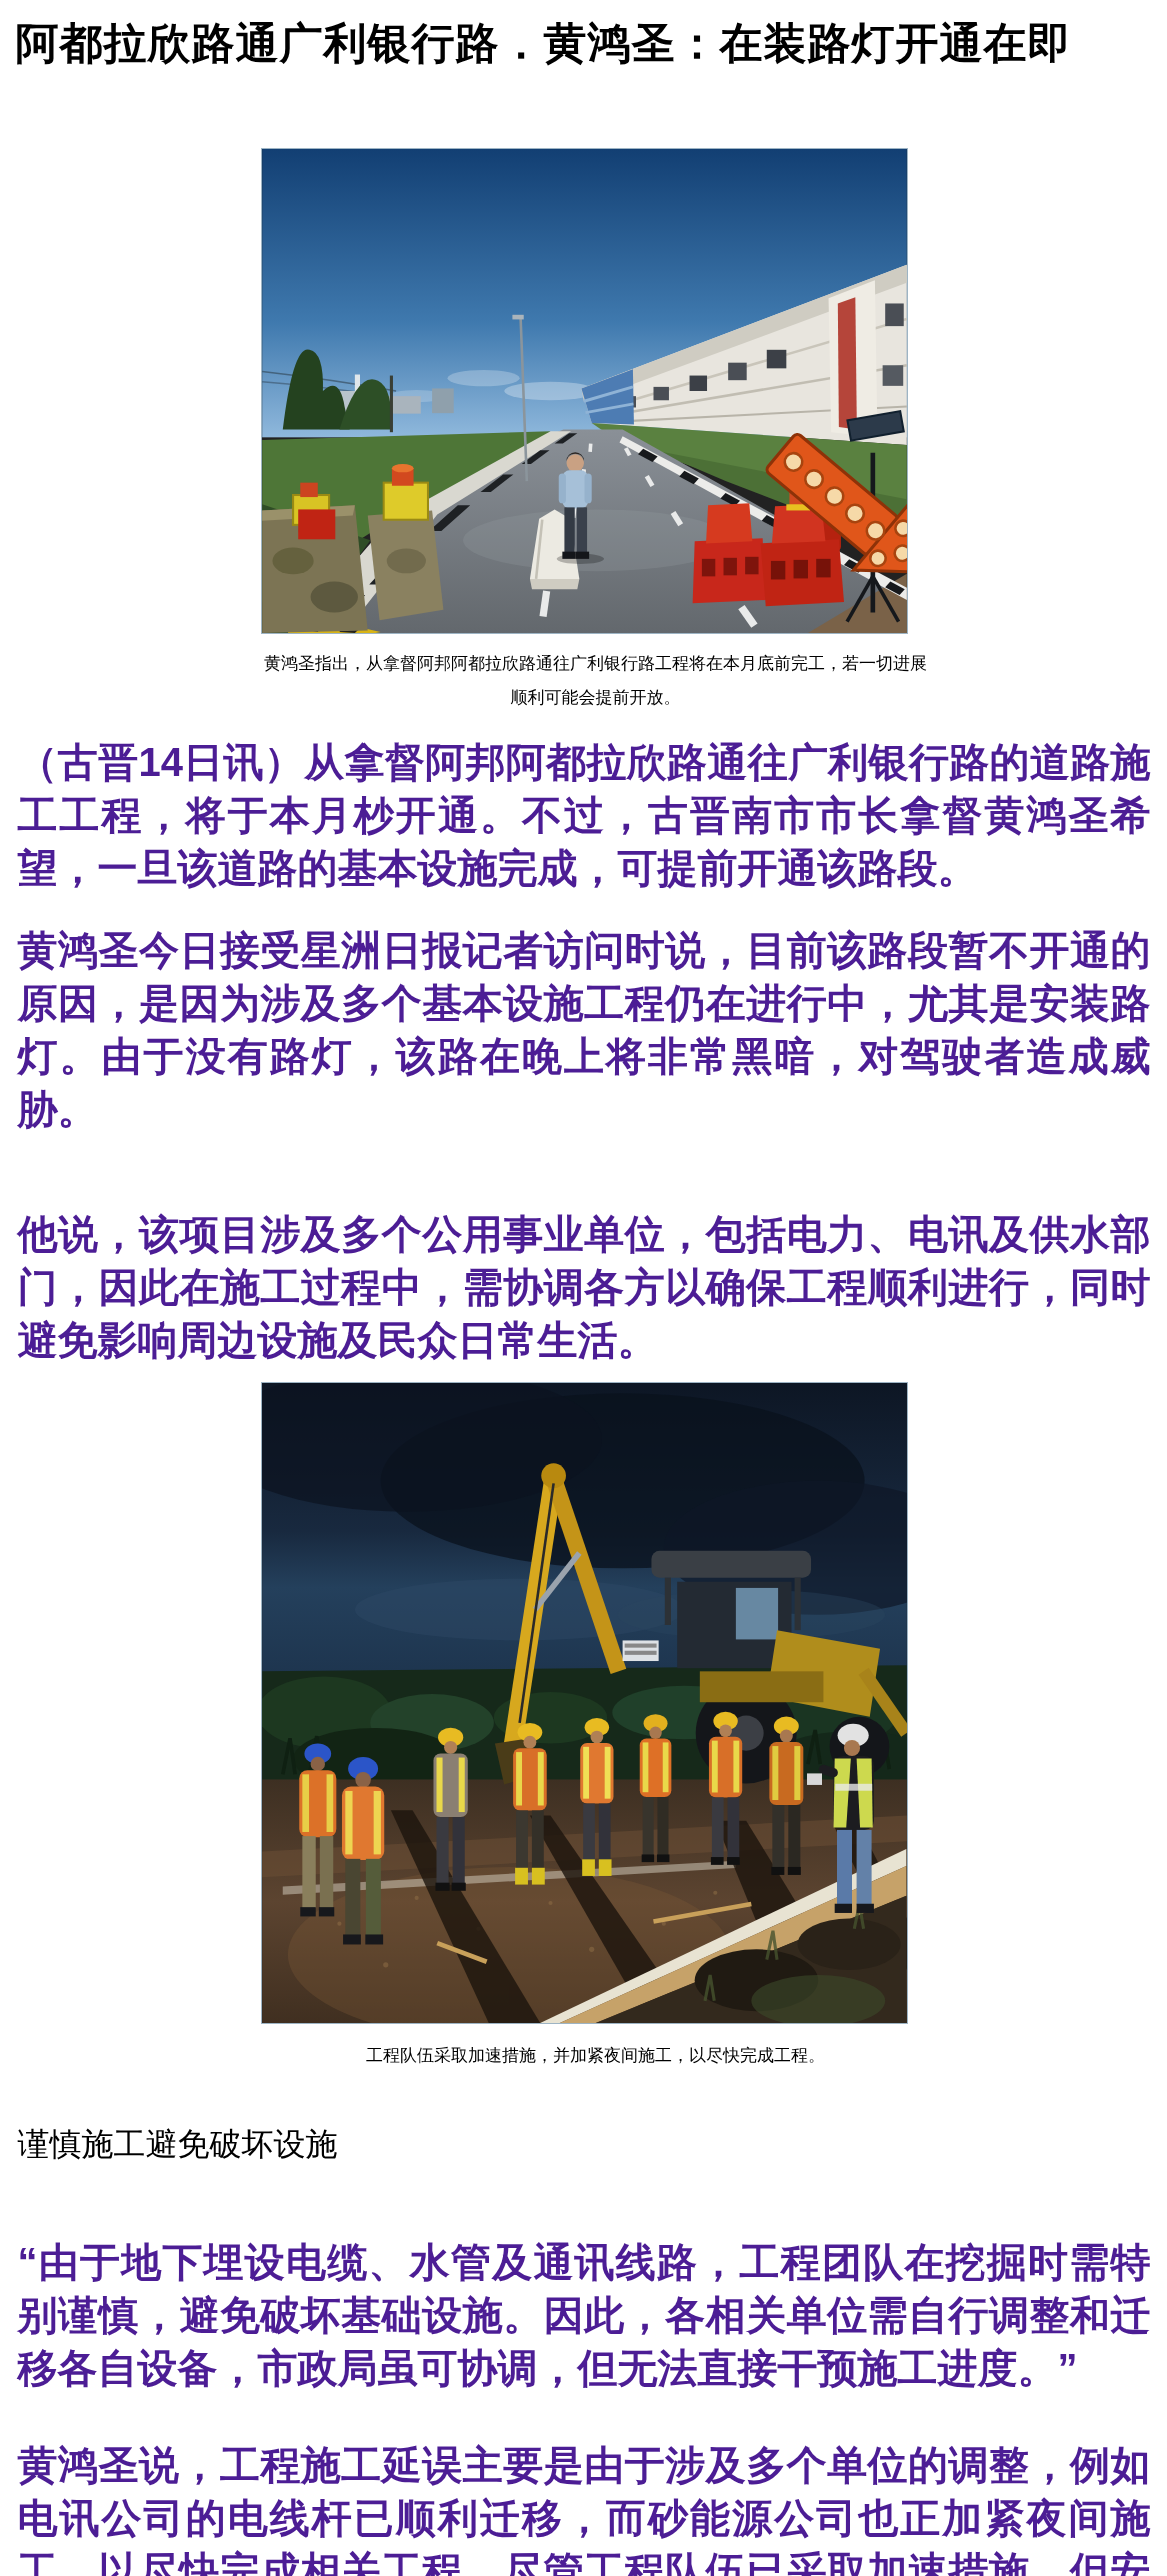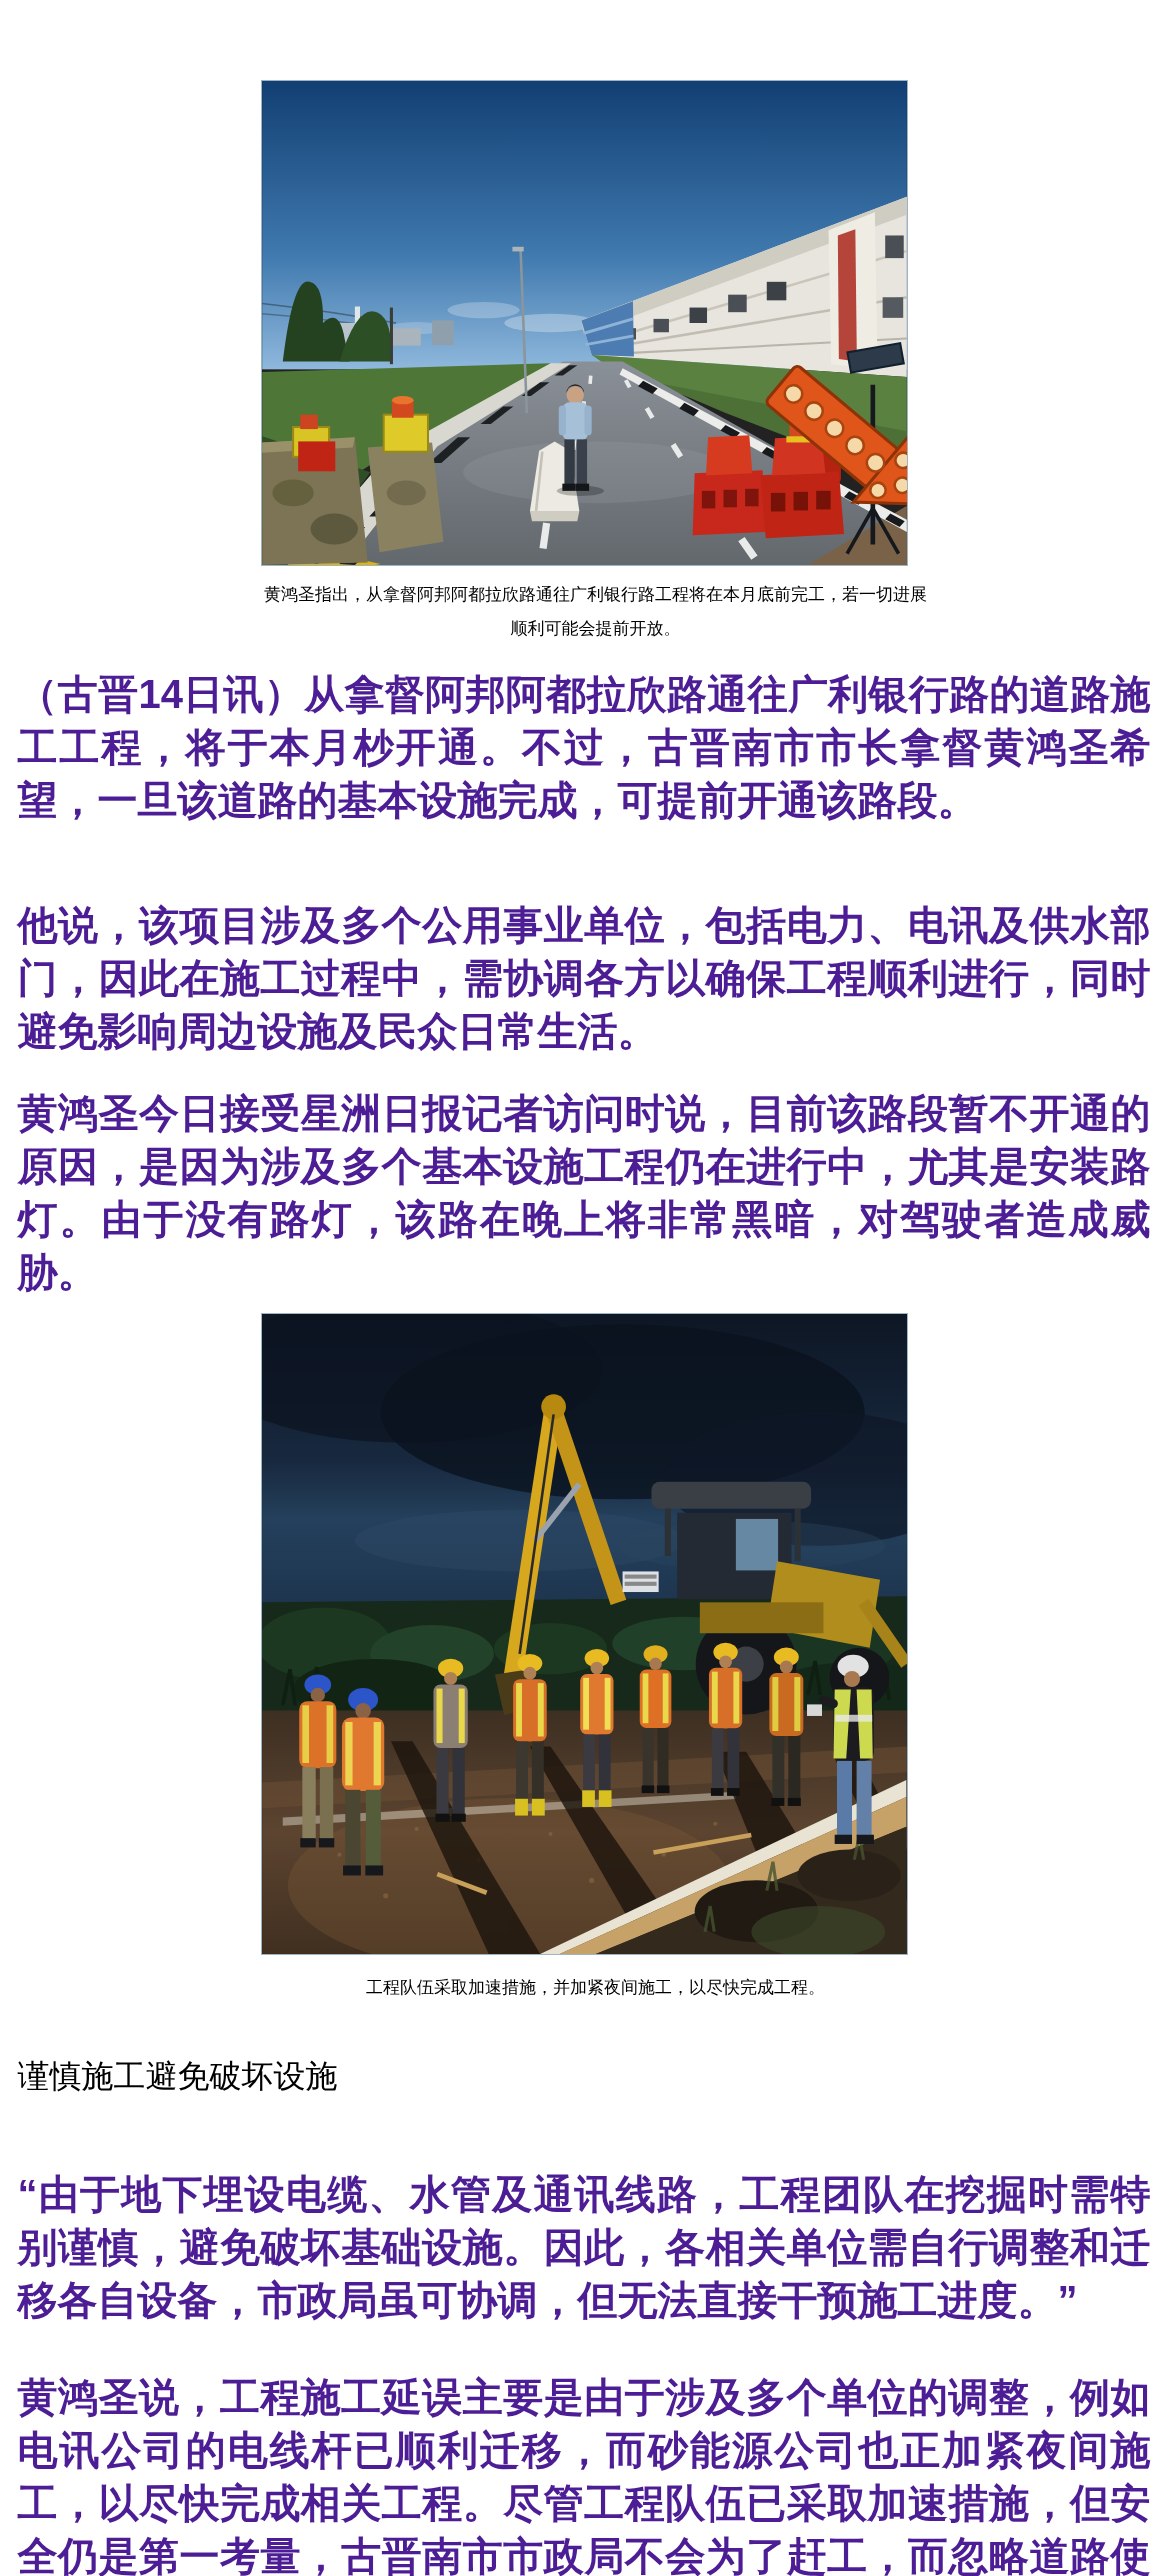--- a/index.html
+++ b/index.html
@@ -25,20 +25,21 @@
   .subhead{margin:53px 17.5px 0 17.5px;font-size:32px;line-height:1.18;
            font-weight:normal;color:#000;}
   #p4{margin-top:72px;}
   #p5{margin-top:44px;}
 </style>
 </head>
 <body>
 
 <div class="page">
 
+  <h1 class="headline">阿都拉欣路通广利银行路．黄鸿圣：在装路灯开通在即</h1>
 
   <figure class="figure figure1" style="margin-left:auto;margin-right:auto;">
     <div class="photo">
       <svg width="645" height="484" viewBox="0 0 1252 940" xmlns="http://www.w3.org/2000/svg">
         <defs>
           <linearGradient id="sky1" x1="0" y1="0" x2="0" y2="1">
             <stop offset="0" stop-color="#123f73"></stop>
             <stop offset="0.6" stop-color="#3f79ae"></stop>
             <stop offset="1" stop-color="#8fb8dc"></stop>
           </linearGradient>
@@ -228,22 +229,22 @@
                 <circle cx="118" cy="38" r="15"></circle>
             </g>
           </g>
         </g>
       </svg>
     </div>
     <figcaption class="caption caption1">黄鸿圣指出，从拿督阿邦阿都拉欣路通往广利银行路工程将在本月底前完工，若一切进展顺利可能会提前开放。</figcaption>
   </figure>
 
   <p id="p1" class="para">（古晋14日讯）从拿督阿邦阿都拉欣路通往广利银行路的道路施工工程，将于本月杪开通。不过，古晋南市市长拿督黄鸿圣希望，一旦该道路的基本设施完成，可提前开通该路段。</p>
+  <p id="p2" class="para">黄鸿圣今日接受星洲日报记者访问时说，目前该路段暂不开通的原因，是因为涉及多个基本设施工程仍在进行中，尤其是安装路灯。由于没有路灯，该路在晚上将非常黑暗，对驾驶者造成威胁。</p>
   <p id="p3" class="para">他说，该项目涉及多个公用事业单位，包括电力、电讯及供水部门，因此在施工过程中，需协调各方以确保工程顺利进行，同时避免影响周边设施及民众日常生活。</p>
-  <p id="p2" class="para">黄鸿圣今日接受星洲日报记者访问时说，目前该路段暂不开通的原因，是因为涉及多个基本设施工程仍在进行中，尤其是安装路灯。由于没有路灯，该路在晚上将非常黑暗，对驾驶者造成威胁。</p>
 
   <figure class="figure figure2" style="margin-left:auto;margin-right:auto;">
     <div class="photo">
       <svg width="645" height="640" viewBox="0 0 1252 1243" xmlns="http://www.w3.org/2000/svg">
         <defs>
           <linearGradient id="sky2" x1="0" y1="0" x2="0" y2="1">
             <stop offset="0" stop-color="#0d1624"></stop>
             <stop offset="0.45" stop-color="#18293f"></stop>
             <stop offset="0.62" stop-color="#24405c"></stop>
             <stop offset="1" stop-color="#1b3049"></stop>

